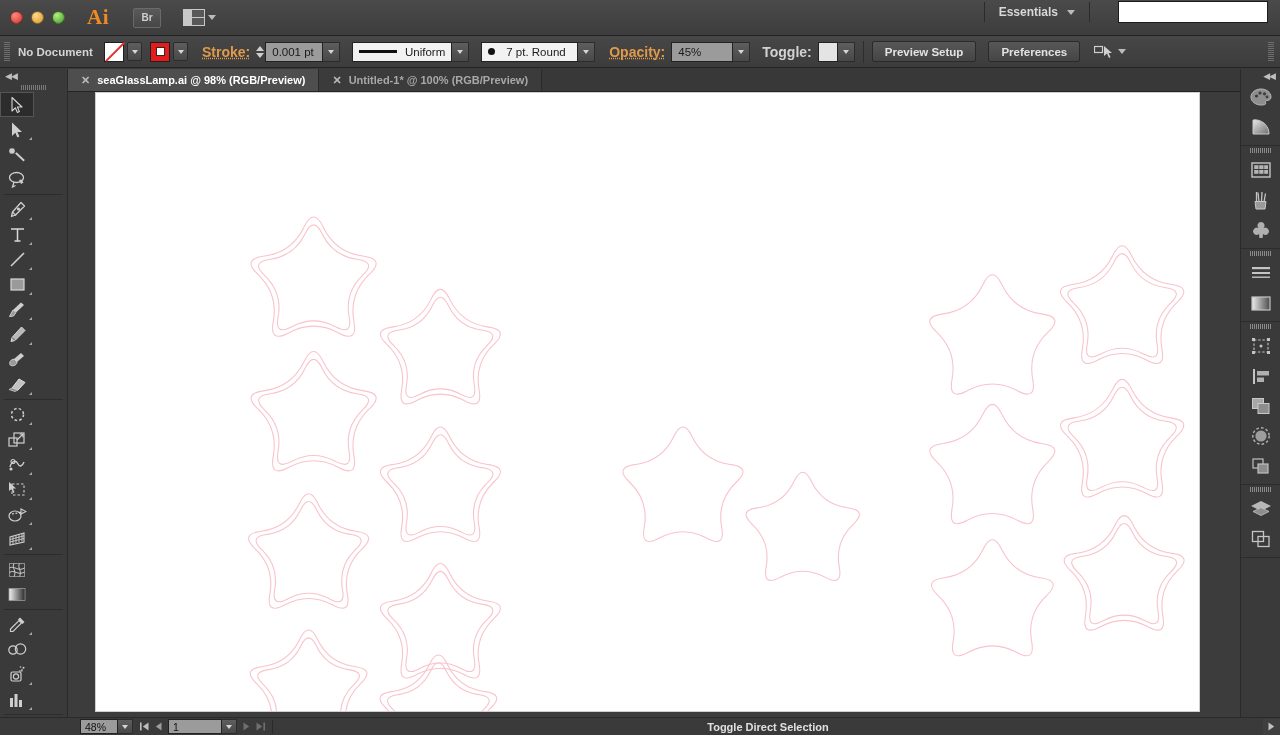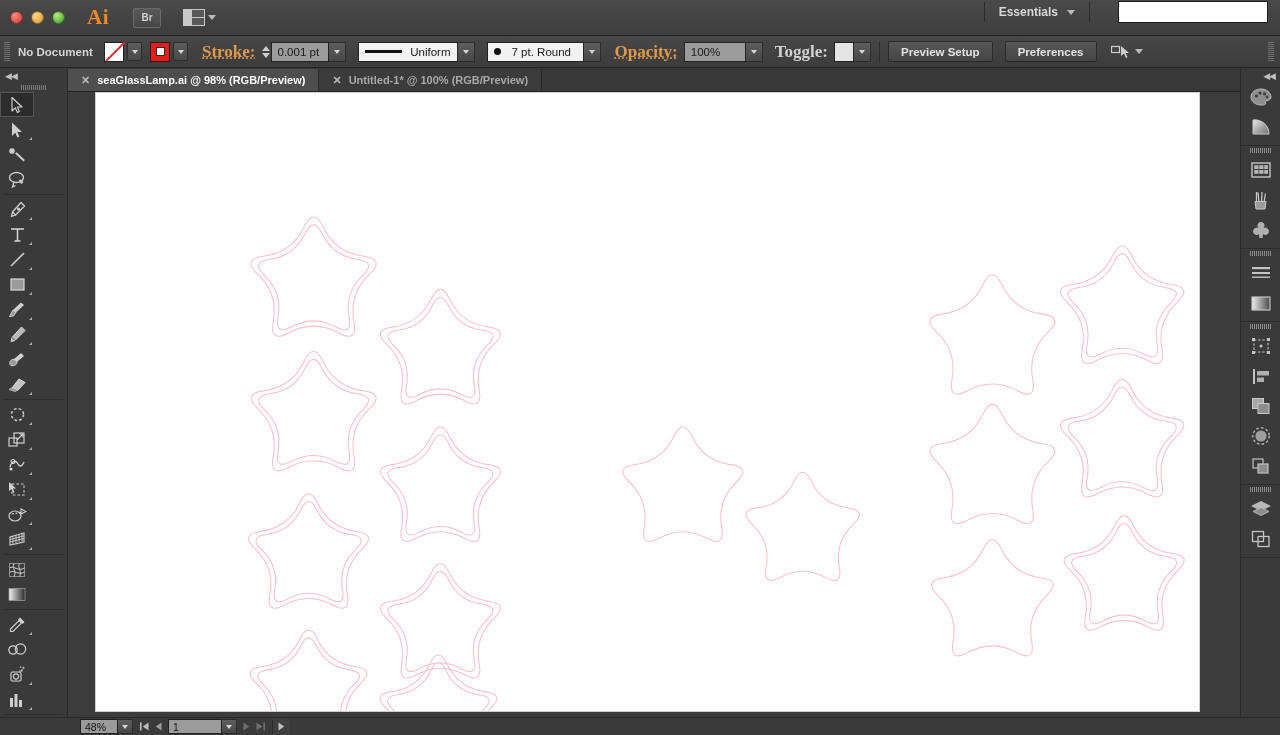--- a/index.html
+++ b/index.html
@@ -89,21 +89,21 @@
     width: 20px; height: 20px; background: #e81b1b; border: 1px solid #1f1f1f;
     display: flex; align-items: center; justify-content: center;
   }
   .swatch-stroke i { width: 9px; height: 9px; background: #fff; border: 1.5px solid #2a2a2a; display:block; }
   .mini-drop {
     width: 15px; height: 19px; margin-left: 3px;
     background: linear-gradient(#5e5e5e, #484848); border: 1px solid #2c2c2c;
     border-radius: 2px; display: flex; align-items: center; justify-content: center;
   }
   .mini-drop .caret-dn { border-top-color: #d6d6d6; border-left-width: 3.5px; border-right-width: 3.5px; border-top-width: 4.5px; }
-  .cb-label { color: #d2d2d2; font-size: 17px; font-weight: bold; margin-right: 6px; font-family: Liberation Serif, serif; }
+  .cb-label { color: #d2d2d2; font-size: 14px; font-weight: bold; margin-right: 6px; }
   .cb-label.link { color: #e09a4a; text-decoration: underline; text-decoration-style: dotted; }
   .spinner { display: flex; flex-direction: column; margin-right: 1px; }
   .spinner span {
     width: 0; height: 0; border-left: 4px solid transparent; border-right: 4px solid transparent;
   }
   .spinner .up { border-bottom: 5px solid #cfcfcf; margin-bottom: 2px; }
   .spinner .dn { border-top: 5px solid #cfcfcf; }
   .field {
     height: 20px; background: #9b9b9b; border: 1px solid #222; color: #1a1a1a;
     font-size: 11.5px; display: flex; align-items: center; padding: 0 6px;
@@ -327,21 +327,21 @@
         <span>7 pt. Round</span>
       </div>
       <div class="drop-arrow">
           <div class="caret-dn"></div>
         </div>
     </div>
 
     <div style="width:14px"></div>
     <div class="cb-label link">Opacity:</div>
     <div class="combo">
-      <div class="field" style="width:62px">100%</div>
+      <div class="field" style="width:62px">45%</div>
       <div class="drop-arrow">
           <div class="caret-dn"></div>
         </div>
     </div>
 
     <div style="width:12px"></div>
     <div class="cb-label">Toggle:</div>
     <div class="combo">
       <div class="style-swatch"></div>
       <div class="drop-arrow">
@@ -824,20 +824,21 @@
       </div>
       <svg width="7" height="9" viewBox="0 0 7 9">
           <path d="M0.5 0.5 L6.2 4.5 L0.5 8.5 Z" fill="#6f6f6f"></path>
         </svg>
       <svg width="9" height="9" viewBox="0 0 9 9">
           <path d="M0.5 0.5 L6.2 4.5 L0.5 8.5 Z" fill="#6f6f6f"></path>
           <rect x="7.4" y="0.5" width="1.6" height="8" fill="#6f6f6f"></rect>
         </svg>
     </div>
     <div class="sb-sep"></div>
+    <div class="sb-status">Toggle Direct Selection</div>
     <div class="sb-playbtn">
       <svg width="7" height="9" viewBox="0 0 7 9">
           <path d="M0.5 0.5 L6.2 4.5 L0.5 8.5 Z" fill="#c0c0c0"></path>
         </svg>
     </div>
   </div>
 
 </div>
 
 </body></html>

